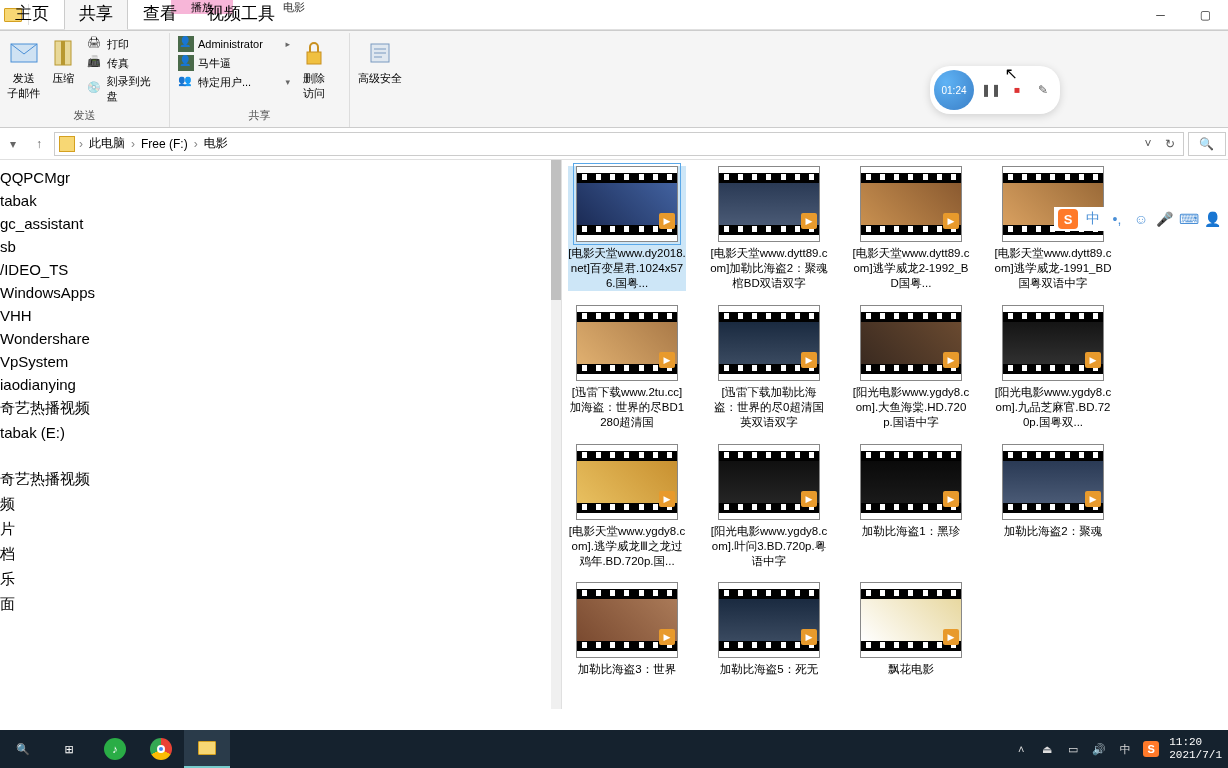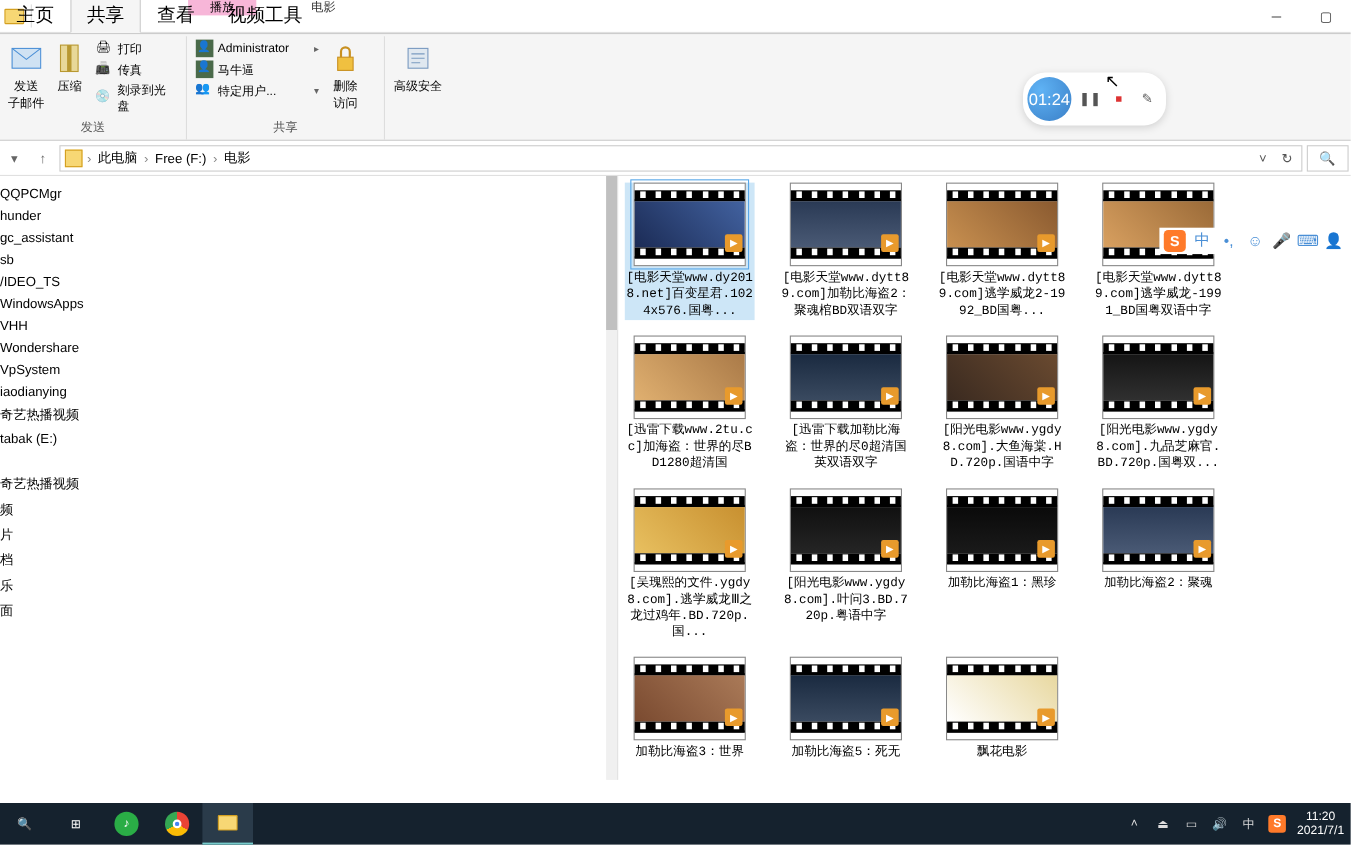--- a/index.html
+++ b/index.html
@@ -41,53 +41,53 @@
   .addr-icon { width: 16px; height: 16px; background: #f7d774; border: 1px solid #d4a020; margin: 0 2px; }
   .crumb { padding: 0 4px; cursor: pointer; }
   .crumb-sep { color: #888; padding: 0 2px; }
   .addr-tools { margin-left: auto; display: flex; }
   .addr-tool { width: 22px; display: flex; align-items: center; justify-content: center; color: #555; }
   .search-box { width: 38px; height: 24px; border: 1px solid #ccc; display: flex; align-items: center; justify-content: center; color: #888; }
 
   
   .mainbody { display: flex; height: 549px; position: relative; }
   .left-pane { width: 562px; overflow-y: auto; padding: 6px 0; border-right: 1px solid #e0e0e0; position: relative; }
-  .tree-item { padding: 3px 6px 3px 0; cursor: pointer; font-size: 12px; }
+  .tree-item { padding: 3px 6px 3px 0; cursor: pointer; font-size: 15px; }
   .left-scroll-track { position: absolute; right: 0; top: 0; bottom: 0; width: 10px; background: #f0f0f0; }
   .left-scroll-thumb { position: absolute; top: 0; left: 0; right: 0; height: 140px; background: #c0c0c0; }
 
   .right-pane { flex: 1; padding: 6px 0 0 6px; overflow: hidden; }
   .files-grid { display: flex; flex-wrap: wrap; align-content: flex-start; gap: 14px 24px; }
   .file-item { width: 118px; display: flex; flex-direction: column; align-items: center; cursor: pointer; }
   .file-item.selected .thumb-frame { outline: 1px solid #59a7e8; outline-offset: 2px; }
   .file-item.selected { background: #cde6f7; }
   .thumb-frame { width: 102px; height: 76px; padding: 6px 0; background: #fff; border: 1px solid #888; display: flex; flex-direction: column; position: relative; }
   .sprocket { height: 10px; background: #000; border-bottom: 2px solid #000; display: flex; justify-content: space-around; padding: 1px 0; }
   .sprocket span { width: 5px; height: 6px; background: #fff; }
   .thumb-img { flex: 1; background-size: cover; background-position: center; }
   .play-badge { position: absolute; right: 2px; bottom: 12px; width: 16px; height: 16px; background: #e89a2c; border-radius: 2px; display: flex; align-items: center; justify-content: center; color: #fff; font-size: 9px; }
-  .file-label { font-size: 11.5px; text-align: center; line-height: 1.3; margin-top: 4px; max-height: 62px; overflow: hidden; word-break: break-all; font-family: Liberation Mono, monospace; }
+  .file-label { font-size: 11.5px; text-align: center; line-height: 1.3; margin-top: 4px; max-height: 62px; overflow: hidden; word-break: break-all; }
 
   
   .recorder { position: absolute; top: 66px; right: 168px; display: flex; align-items: center; background: #fff; border-radius: 20px; padding: 4px 8px 4px 4px; box-shadow: 0 2px 8px rgba(0,0,0,.15); gap: 8px; }
-  .rec-timer { width: 40px; height: 40px; border-radius: 50%; background: radial-gradient(circle at 30% 30%, #5fb3f5, #3a7fc7); color: #fff; display: flex; align-items: center; justify-content: center; font-size: 15px; text-align: right; }
+  .rec-timer { width: 40px; height: 40px; border-radius: 50%; background: radial-gradient(circle at 30% 30%, #5fb3f5, #3a7fc7); color: #fff; display: flex; align-items: center; justify-content: center; font-size: 10px; text-align: right; }
   .rec-btn { width: 18px; height: 18px; cursor: pointer; display: flex; align-items: center; justify-content: center; color: #555; }
   .cursor-fake { position: absolute; top: 64px; right: 210px; font-size: 16px; }
 
   
   .ime { position: absolute; top: 207px; right: 2px; display: flex; align-items: center; gap: 6px; background: #fff; padding: 2px 4px; }
   .ime .ic { width: 18px; height: 18px; display: flex; align-items: center; justify-content: center; color: #4a8fd6; font-size: 14px; }
   .ime-logo { width: 20px; height: 20px; background: #ff7a2a; border-radius: 4px; color: #fff; display: flex; align-items: center; justify-content: center; font-weight: bold; font-size: 13px; }
 
   
   .taskbar { position: absolute; left: 0; right: 0; bottom: 0; height: 38px; background: #15222e; display: flex; align-items: center; color: #fff; font-size: 11px; }
   .tb-item { width: 46px; height: 100%; display: flex; align-items: center; justify-content: center; cursor: pointer; }
   .tb-item.active { background: #2a3b4a; border-bottom: 2px solid #7cc; }
   .tray { margin-left: auto; display: flex; align-items: center; gap: 10px; padding-right: 6px; }
-  .tray .clk { text-align: center; line-height: 1.2; }
+  .tray .clk { text-align: left; line-height: 1.2; font-family: Liberation Mono, monospace; }
   .tray-ic { width: 16px; height: 16px; display: flex; align-items: center; justify-content: center; color: #ddd; }
 
   
   .folder-ic { width: 18px; height: 14px; background: #f7d774; border: 1px solid #d4a020; border-radius: 1px; }
   svg { display: block; }
 </style>
 </head>
 <body>
 
 <div class="titlebar">
@@ -220,21 +220,21 @@
       <div class="addr-tool">↻</div>
     </div>
   </div>
   <div class="search-box">🔍</div>
 </div>
 
 <div class="mainbody">
   <div class="left-pane">
     <div id="tree-container">
         <div class="tree-item">QQPCMgr</div>
-        <div class="tree-item">hunder</div>
+        <div class="tree-item">tabak</div>
         <div class="tree-item">gc_assistant</div>
         <div class="tree-item">sb</div>
         <div class="tree-item">/IDEO_TS</div>
         <div class="tree-item">WindowsApps</div>
         <div class="tree-item">VHH</div>
         <div class="tree-item">Wondershare</div>
         <div class="tree-item">VpSystem</div>
         <div class="tree-item">iaodianying</div>
         <div class="tree-item">奇艺热播视频</div>
         <div class="tree-item">tabak (E:)</div>
@@ -468,21 +468,21 @@
               <span></span>
               <span></span>
               <span></span>
               <span></span>
               <span></span>
               <span></span>
               <span></span>
             </div>
             <div class="play-badge">▶</div>
           </div>
-          <div class="file-label">[吴瑰熙的文件.ygdy8.com].逃学威龙Ⅲ之龙过鸡年.BD.720p.国...</div>
+          <div class="file-label">[电影天堂www.ygdy8.com].逃学威龙Ⅲ之龙过鸡年.BD.720p.国...</div>
         </div>
         <div class="file-item">
           <div class="thumb-frame">
             <div class="sprocket">
               <span></span>
               <span></span>
               <span></span>
               <span></span>
               <span></span>
               <span></span>

